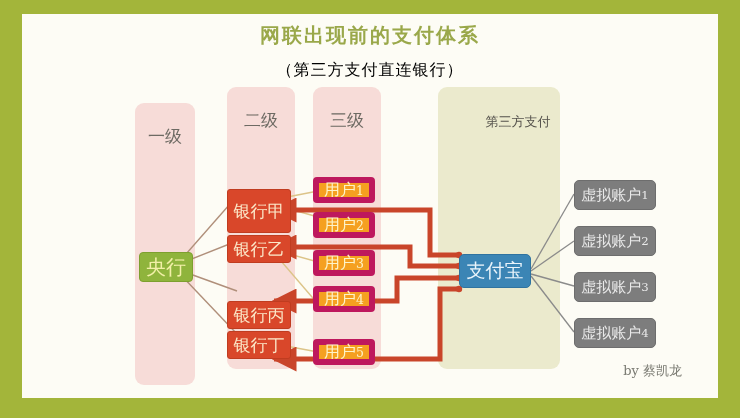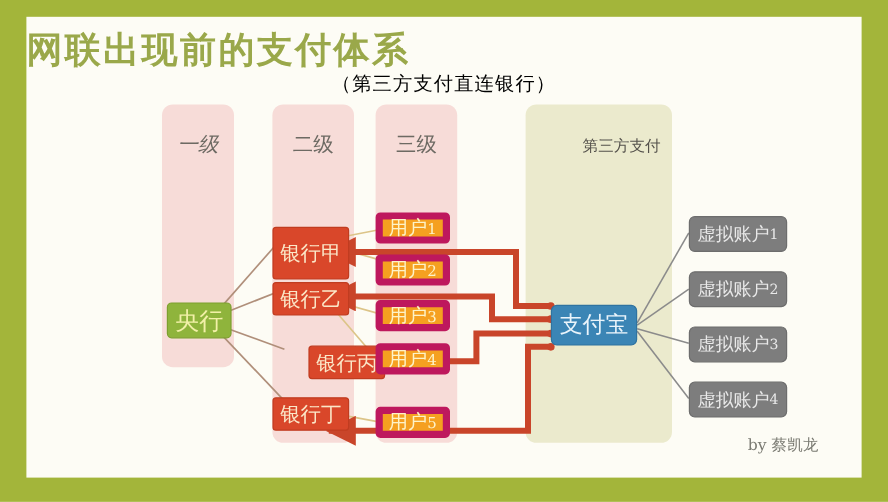--- a/index.html
+++ b/index.html
@@ -13,23 +13,23 @@
     background:#a3b53a;
   }
   #canvas{
     position:absolute;left:22px;top:14px;width:696px;height:384px;
     background:#fdfcf5;
     overflow:hidden;
   }
 
   
   #title{
-    position:absolute;left:0;top:8px;width:696px;text-align:left;
-    font-family:"DejaVu Serif","Liberation Serif",serif;
-    font-size:30px;font-weight:bold;color:#9aa84a;
+    position:absolute;left:0;top:8px;width:696px;text-align:center;
+    font-family:"DejaVu Serif","Liberation Serif",serif;
+    font-size:20px;font-weight:bold;color:#9aa84a;
     letter-spacing:2px;white-space:nowrap;
   }
   #subtitle{
     position:absolute;left:0;top:46px;width:696px;text-align:center;
     font-family:"DejaVu Serif","Liberation Serif",serif;
     font-size:16px;color:#000000;letter-spacing:1px;white-space:nowrap;
   }
 
   
   .panel{
@@ -89,21 +89,21 @@
 </style>
 </head>
 <body>
 
 <div id="frame">
   <div id="canvas">
 
     <div id="title">网联出现前的支付体系</div>
     <div id="subtitle">（第三方支付直连银行）</div>
 
-    <div class="panel pink" style="left:113px;top:73px;width:60px;height:219px;font-style:italic;">
+    <div class="panel pink" style="left:113px;top:89px;width:60px;height:282px;">
       <div class="panel-label">一级</div>
     </div>
     <div class="panel pink" style="left:205px;top:73px;width:68px;height:282px;">
       <div class="panel-label">二级</div>
     </div>
     <div class="panel pink" style="left:291px;top:73px;width:68px;height:282px;">
       <div class="panel-label">三级</div>
     </div>
     <div class="panel olive" style="left:416px;top:73px;width:122px;height:282px;">
       <div class="panel-label small">第三方支付</div>
@@ -163,21 +163,21 @@
     <div class="node n-central" style="left:117px;top:238px;width:54px;height:30px;">
       <span>央行</span>
     </div>
 
     <div class="node n-bank" style="left:205px;top:175px;width:64px;height:44px;">
       <span>银行甲</span>
     </div>
     <div class="node n-bank" style="left:205px;top:221px;width:64px;height:28px;">
       <span>银行乙</span>
     </div>
-    <div class="node n-bank" style="left:205px;top:274px;width:64px;height:28px;margin-left:30px;">
+    <div class="node n-bank" style="left:205px;top:287px;width:64px;height:28px;">
       <span>银行丙</span>
     </div>
     <div class="node n-bank" style="left:205px;top:317px;width:64px;height:28px;">
       <span>银行丁</span>
     </div>
 
     <div class="node n-user" style="left:291px;top:163px;width:62px;height:26px;">
       <span>用户</span>
         <span class="sub">1</span>
     </div>

